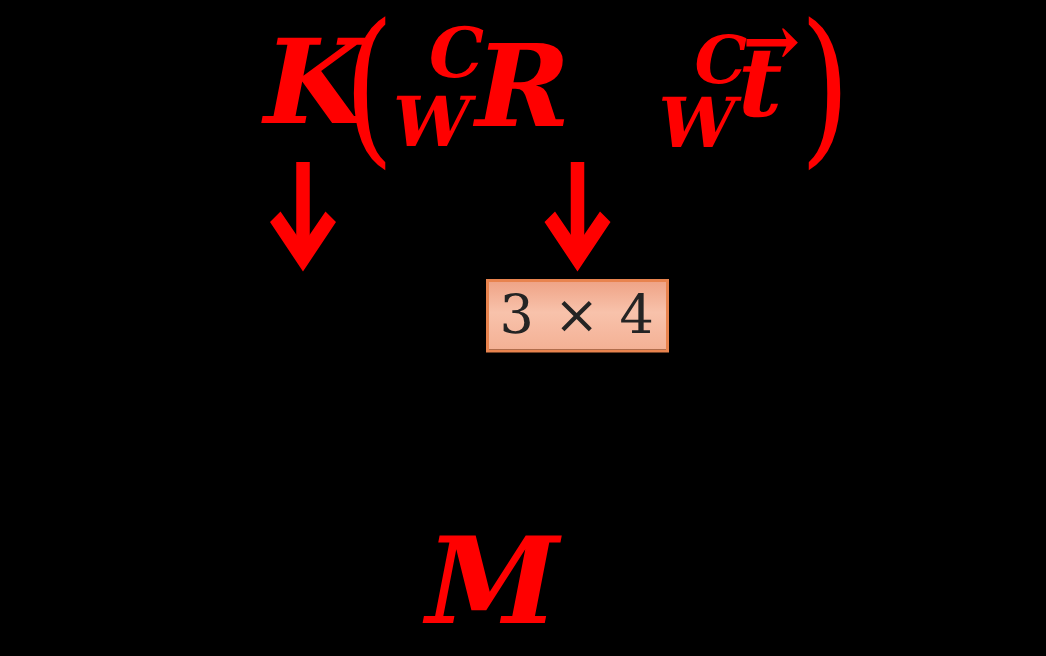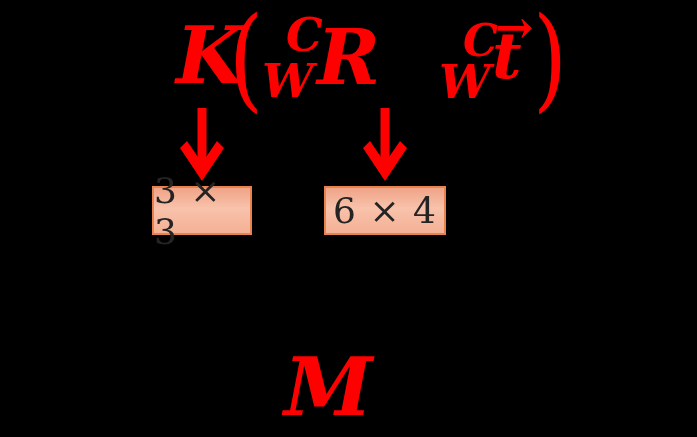--- a/index.html
+++ b/index.html
@@ -97,22 +97,19 @@
 
   <svg class="arrow arrow-1" viewBox="0 0 48 74">
     <rect x="19.5" y="0" width="9" height="60" fill="#FF0000"></rect>
     <polygon points="2,40 9,33 24,55 39,33 46,40 24,73" fill="#FF0000"></polygon>
   </svg>
   <svg class="arrow arrow-2" viewBox="0 0 48 74">
     <rect x="19.5" y="0" width="9" height="60" fill="#FF0000"></rect>
     <polygon points="2,40 9,33 24,55 39,33 46,40 24,73" fill="#FF0000"></polygon>
   </svg>
 
-  <div class="dim-box dim-box-1">
-    <span>3 × 3</span>
-  </div>
   <div class="dim-box dim-box-2">
-    <span>6 × 4</span>
+    <span>3 × 4</span>
   </div>
 
   <div class="m-label">M</div>
 
 </div>
 
 </body></html>

